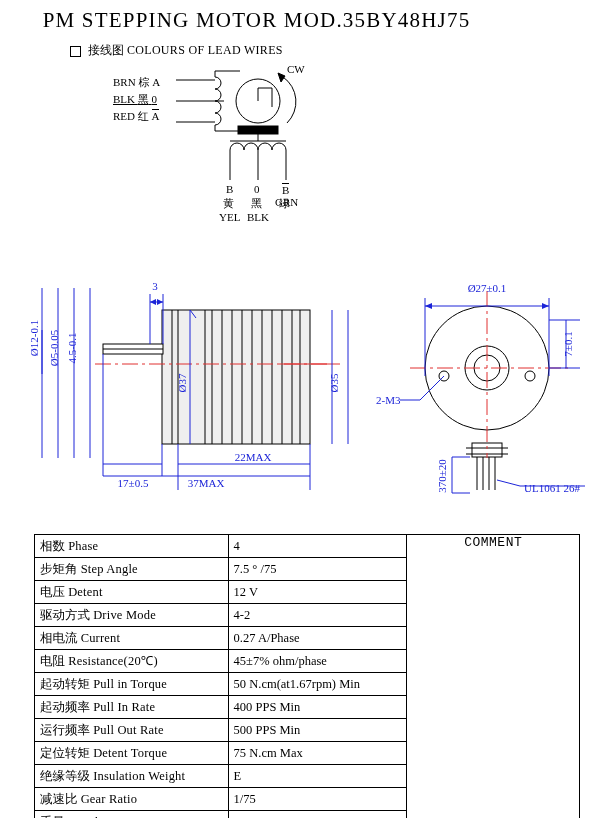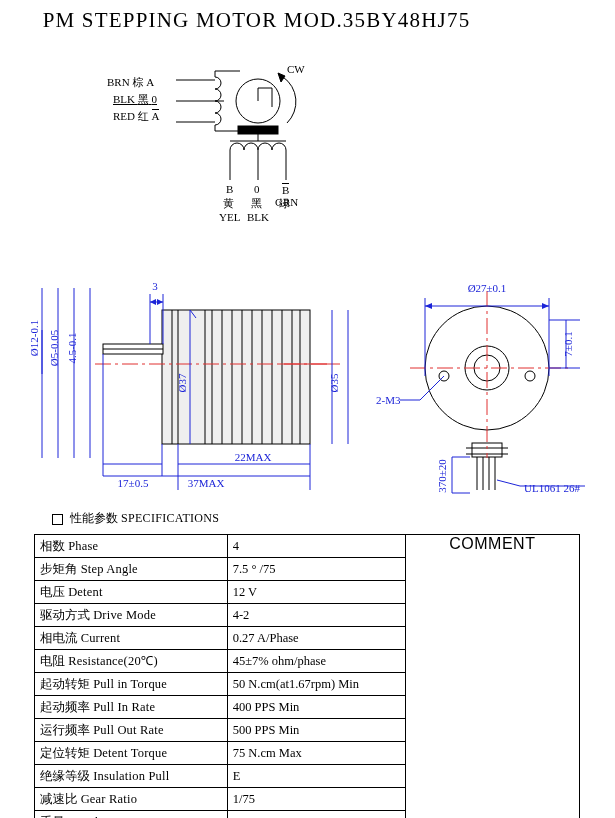--- a/index.html
+++ b/index.html
@@ -38,29 +38,33 @@
   }
   #spec-table td{
     border:1px solid #000;height:22px;font-size:12.5px;padding:0 5px;
     font-family:"Liberation Serif",serif;
   }
   td.cparam{width:192px;}
   td.cval{width:176px;}
   td.ccomment{width:172px;text-align:center;vertical-align:top;}
   .pcn{font-family:"DejaVu Sans",sans-serif;font-size:12.5px;}
   .pen{font-family:"Liberation Serif",serif;font-size:12.5px;letter-spacing:.2px;}
-  .hdr-comment{font-family:Liberation Sans, sans-serif;font-size:16px;letter-spacing:.5px;}
+  .hdr-comment{font-family:Liberation Mono, monospace;font-size:13px;letter-spacing:.5px;}
 </style>
 </head>
 <body>
 
 <div class="page">
 
   <div class="title">PM STEPPING MOTOR MOD.35BY48HJ75</div>
 
+  <div class="sec" id="sec1">
+    <span class="box"></span><span class="cn">接线图</span>
+    <span class="en">COLOURS OF LEAD WIRES</span>
+  </div>
 
   <svg width="615" height="200" style="top:55px;">
 
     <g class="ln">
       <line x1="176" y1="25" x2="215" y2="25"></line>
       <line x1="176" y1="46" x2="215" y2="46"></line>
       <line x1="176" y1="67" x2="215" y2="67"></line>
 
       <path d="M215,22 a6,6 0 0 1 0,12 a6,6 0 0 1 0,12 a6,6 0 0 1 0,12 a6,6 0 0 1 0,12"></path>
       <line x1="215" y1="22" x2="215" y2="16"></line>
@@ -85,21 +89,21 @@
     <g class="ln">
       <path d="M230,95 a7,7 0 0 1 14,0 a7,7 0 0 1 14,0 a7,7 0 0 1 14,0 a7,7 0 0 1 14,0"></path>
       <line x1="230" y1="95" x2="230" y2="125"></line>
       <line x1="258" y1="95" x2="258" y2="125"></line>
       <line x1="286" y1="95" x2="286" y2="125"></line>
       <line x1="230" y1="86" x2="286" y2="86"></line>
       <line x1="258" y1="86" x2="258" y2="79"></line>
     </g>
   </svg>
 
-  <div class="lead-label" style="left:107px;top:75px;">
+  <div class="lead-label" style="left:113px;top:75px;">
     <span>BRN</span> <span class="cnchar">棕</span> <span>A</span>
   </div>
   <div class="lead-label" style="left:113px;top:92px;text-decoration:underline;">
     <span>BLK</span> <span class="cnchar">黑</span> <span>0</span>
   </div>
   <div class="lead-label" style="left:113px;top:109px;">
     <span>RED</span> <span class="cnchar">红</span> <span style="border-top:1px solid #000;">A</span>
   </div>
 
   <div class="lead-label" style="left:226px;top:183px;"><span>B</span></div>
@@ -220,24 +224,20 @@
       <line x1="497" y1="222" x2="520" y2="228"></line>
       <line x1="520" y1="228" x2="585" y2="228"></line>
     </g>
     <text x="487" y="34" class="dimtxt" text-anchor="middle">Ø27±0.1</text>
     <text x="572" y="86" class="dimtxt" text-anchor="middle" transform="rotate(-90 572 86)">7±0.1</text>
     <text x="376" y="146" class="dimtxt" text-anchor="start">2-M3</text>
     <text x="446" y="218" class="dimtxt" text-anchor="middle" transform="rotate(-90 446 218)">370±20</text>
     <text x="524" y="234" class="dimtxt" text-anchor="start">UL1061 26#</text>
   </svg>
 
-  <div class="sec" id="sec3" style="left:52px;top:510px;">
-    <span class="box"></span><span class="cn">性能参数</span>
-    <span class="en">SPECIFICATIONS</span>
-  </div>
 
   <table id="spec-table">
     <tbody>
       <tr>
         <td class="cparam"><span class="pcn">相数</span> <span class="pen">Phase</span></td>
         <td class="cval">4</td>
         <td class="ccomment" rowspan="13"><span class="hdr-comment">COMMENT</span></td>
       </tr>
       <tr>
         <td class="cparam"><span class="pcn">步矩角</span> <span class="pen">Step Angle</span></td>
@@ -269,21 +269,21 @@
       </tr>
       <tr>
         <td class="cparam"><span class="pcn">运行频率</span> <span class="pen">Pull Out Rate</span></td>
         <td class="cval">500 PPS  Min</td>
       </tr>
       <tr>
         <td class="cparam"><span class="pcn">定位转矩</span> <span class="pen">Detent Torque</span></td>
         <td class="cval">75 N.cm Max</td>
       </tr>
       <tr>
-        <td class="cparam"><span class="pcn">绝缘等级</span> <span class="pen">Insulation Pull</span></td>
+        <td class="cparam"><span class="pcn">绝缘等级</span> <span class="pen">Insulation Weight</span></td>
         <td class="cval">E</td>
       </tr>
       <tr>
         <td class="cparam"><span class="pcn">减速比</span> <span class="pen">Gear Ratio</span></td>
         <td class="cval">1/75</td>
       </tr>
       <tr>
         <td class="cparam"><span class="pcn">重量</span> <span class="pen">Weight</span></td>
         <td class="cval">0.15 Kg</td>
       </tr>

